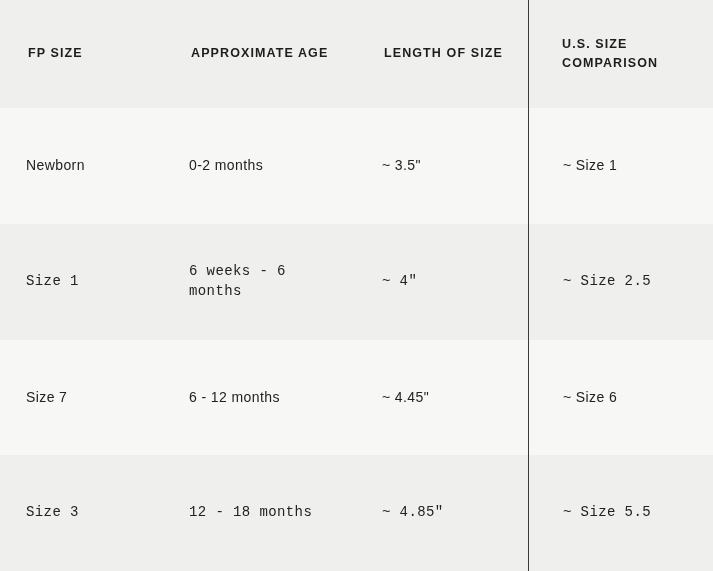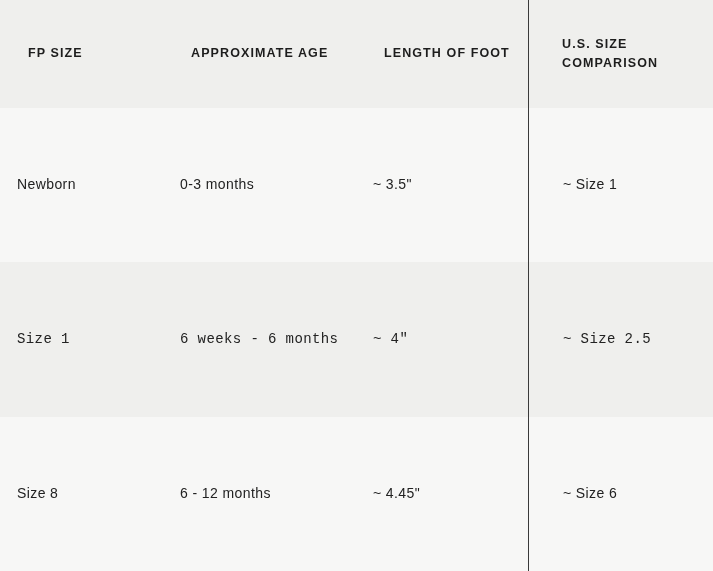--- a/index.html
+++ b/index.html
@@ -51,21 +51,21 @@
 
   tbody td {
     font-size: 14px;
     letter-spacing: 0.4px;
     color: #222222;
     height: 74px;
     vertical-align: middle;
     line-height: 1.4;
   }
   tbody td .cellpad {
-    padding-left: 16px;
+    padding-left: 25px;
     padding-right: 16px;
   }
   tbody td.last .cellpad {
     padding-left: 34px;
   }
 
   tbody tr.odd td { background: #f7f7f6; }
   tbody tr.even td { background: #efefed; font-family: Liberation Mono, monospace; }
 
   
@@ -98,34 +98,34 @@
     </colgroup>
     <thead>
       <tr>
         <th>
           <div class="cellpad">FP SIZE</div>
         </th>
         <th>
           <div class="cellpad">APPROXIMATE AGE</div>
         </th>
         <th>
-          <div class="cellpad">LENGTH OF FOOT</div>
+          <div class="cellpad">LENGTH OF SIZE</div>
         </th>
         <th class="last">
           <div class="cellpad">U.S. SIZE COMPARISON</div>
         </th>
       </tr>
     </thead>
     <tbody>
       <tr class="odd">
         <td>
             <div class="cellpad">Newborn</div>
           </td>
         <td>
-            <div class="cellpad">0-3 months</div>
+            <div class="cellpad">0-2 months</div>
           </td>
         <td>
             <div class="cellpad">~ 3.5"</div>
           </td>
         <td class="last">
             <div class="cellpad">~ Size 1</div>
           </td>
       </tr>
       <tr class="even">
         <td>
@@ -136,28 +136,42 @@
           </td>
         <td>
             <div class="cellpad">~ 4"</div>
           </td>
         <td class="last">
             <div class="cellpad">~ Size 2.5</div>
           </td>
       </tr>
       <tr class="odd">
         <td>
-            <div class="cellpad">Size 8</div>
+            <div class="cellpad">Size 7</div>
           </td>
         <td>
             <div class="cellpad">6 - 12 months</div>
           </td>
         <td>
             <div class="cellpad">~ 4.45"</div>
           </td>
         <td class="last">
             <div class="cellpad">~ Size 6</div>
           </td>
       </tr>
+      <tr class="even">
+        <td>
+            <div class="cellpad">Size 3</div>
+          </td>
+        <td>
+            <div class="cellpad">12 - 18 months</div>
+          </td>
+        <td>
+            <div class="cellpad">~ 4.85"</div>
+          </td>
+        <td class="last">
+            <div class="cellpad">~ Size 5.5</div>
+          </td>
+      </tr>
     </tbody>
   </table>
   <div class="divider"></div>
 </div>
 
 </body></html>

